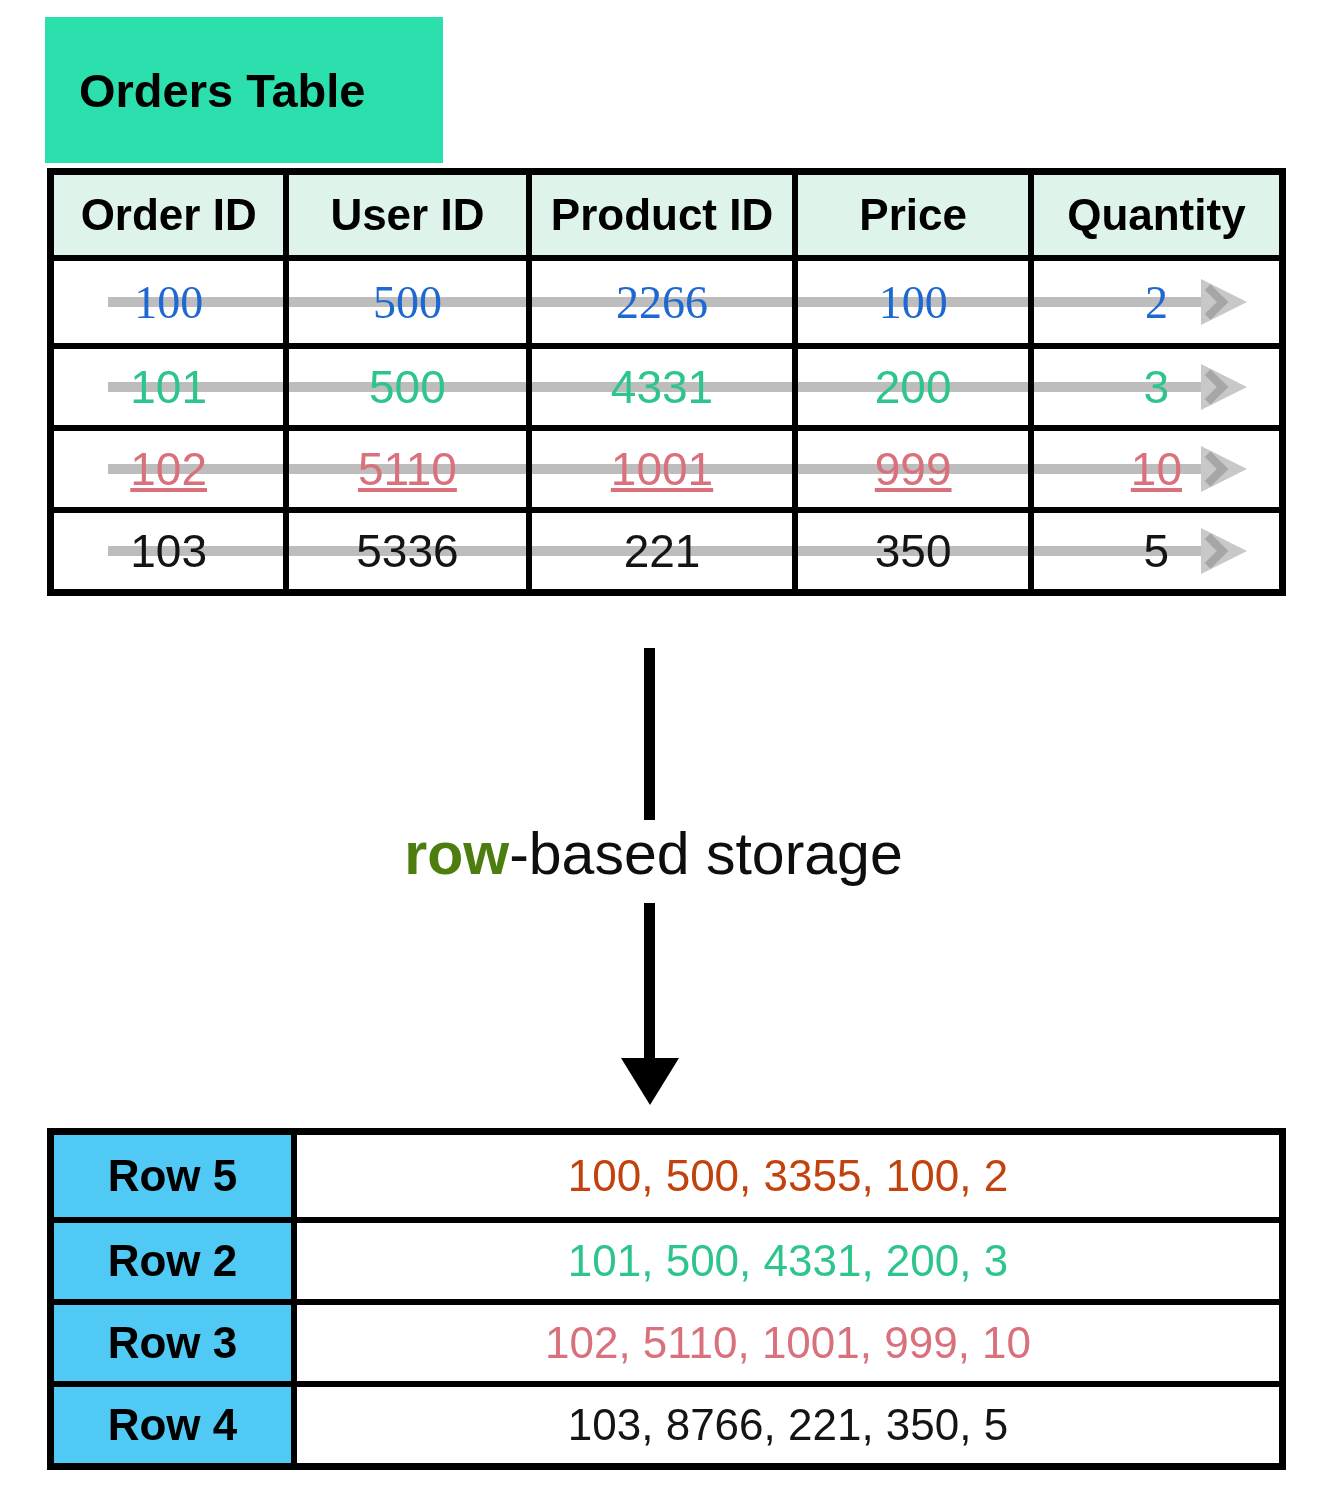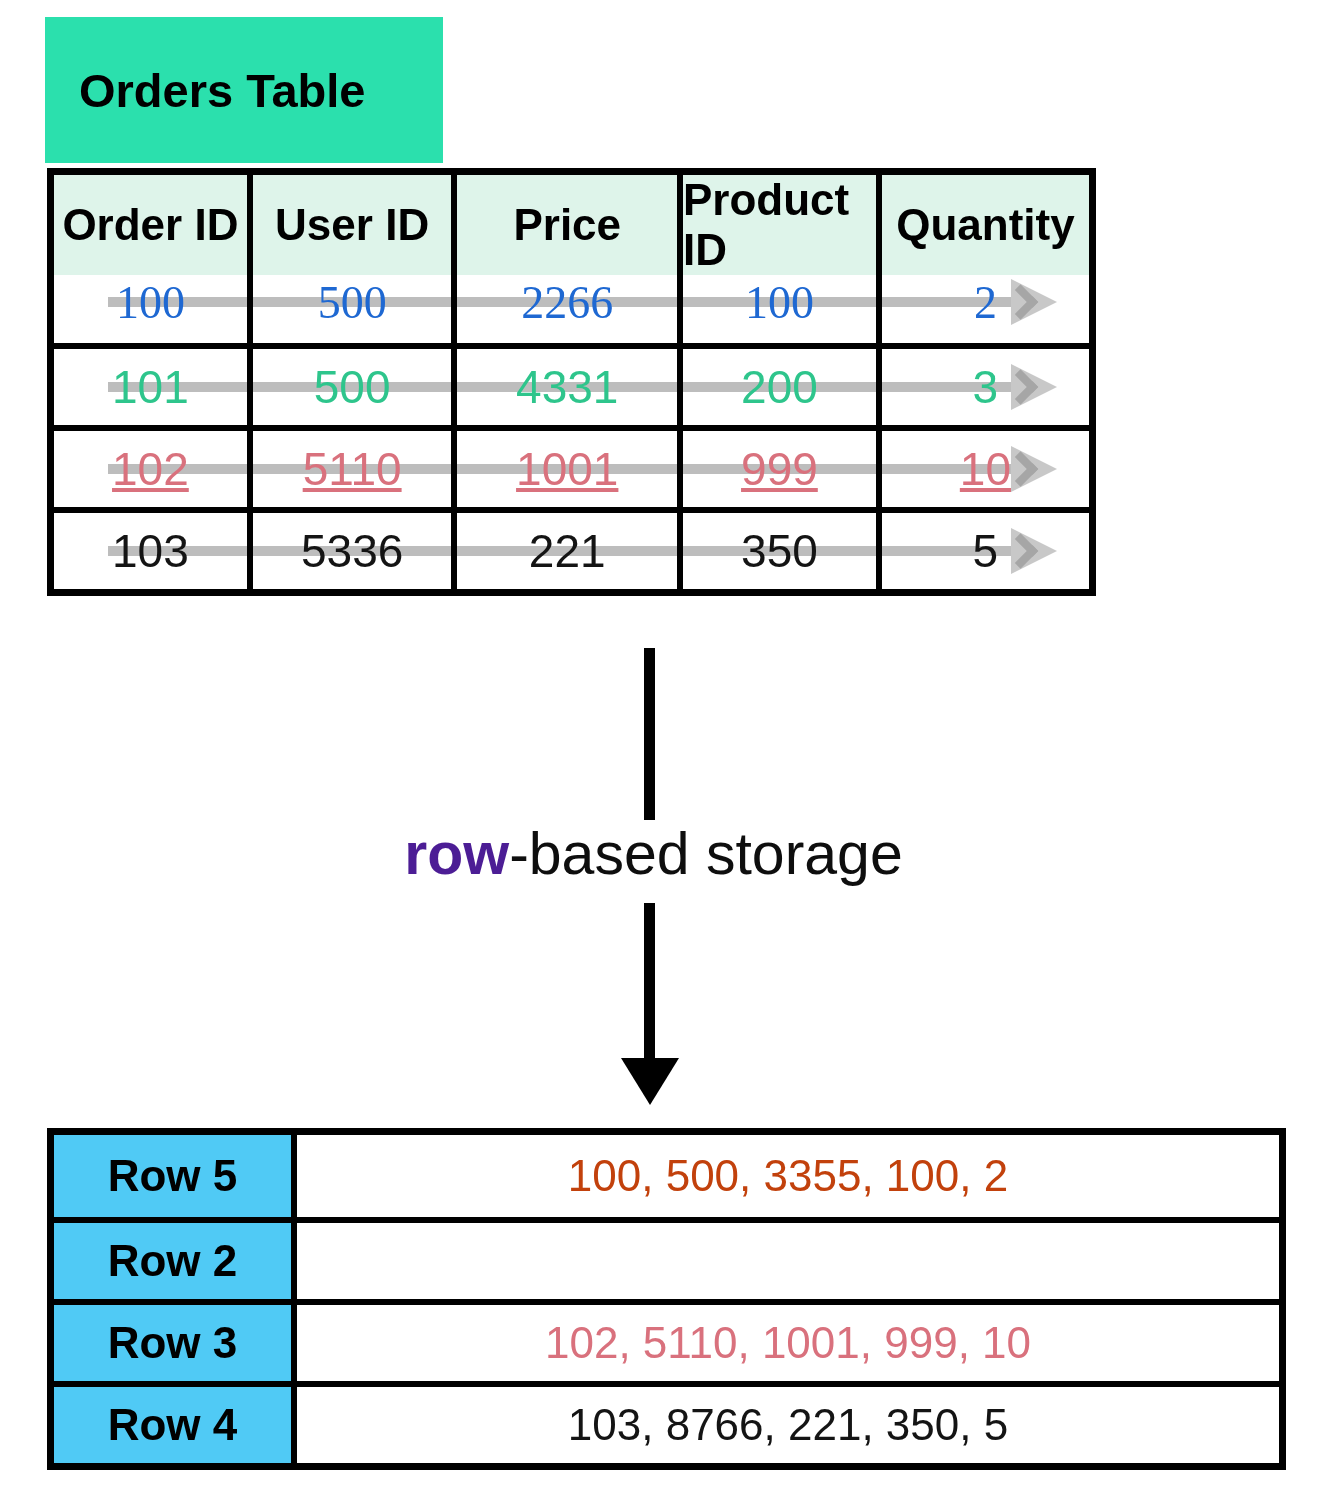--- a/index.html
+++ b/index.html
@@ -11,21 +11,21 @@
 
   
   .title-label {
     position:absolute; left:45px; top:17px; width:398px; height:146px;
     display:flex; align-items:center; padding-left:34px;
     font-size:47px; font-weight:700; color:#000;
   }
 
   
   .orders-table {
-    position:absolute; left:47px; top:168px; width:1049px;
+    position:absolute; left:47px; top:168px; width:1239px;
     border:7px solid #000; background:#fff;
   }
   .o-header {
     display:grid; grid-template-columns:238fr 245fr 270fr 238fr 248fr;
     height:86px; border-bottom:6px solid #000;
   }
   .o-header .hcell {
     display:flex; align-items:center; justify-content:center;
     font-size:44px; font-weight:700; color:#000;
     border-right:6px solid #000;
@@ -100,22 +100,22 @@
 <div class="page">
 
   <div class="title-label" style="background-color: rgb(43, 224, 173);">
     <span>Orders Table</span>
   </div>
 
   <div class="orders-table">
     <div class="o-header">
       <div class="hcell" style="background-color: rgb(222, 244, 234);">Order ID</div>
       <div class="hcell" style="background-color: rgb(222, 244, 234);">User ID</div>
+      <div class="hcell" style="background-color: rgb(222, 244, 234);">Product ID</div>
       <div class="hcell" style="background-color: rgb(222, 244, 234);">Price</div>
-      <div class="hcell" style="background-color: rgb(222, 244, 234);">Product ID</div>
       <div class="hcell" style="background-color: rgb(222, 244, 234);">Quantity</div>
     </div>
 
     <div class="o-row" style="color: rgb(30, 104, 210); font-family: Liberation Serif, serif;">
       <div class="row-arrow"></div>
       <div class="cell">100</div>
       <div class="cell">500</div>
       <div class="cell">2266</div>
       <div class="cell">100</div>
       <div class="cell">2</div>
@@ -144,32 +144,33 @@
       <div class="cell">103</div>
       <div class="cell">5336</div>
       <div class="cell">221</div>
       <div class="cell">350</div>
       <div class="cell">5</div>
     </div>
   </div>
 
   <div class="varrow-top"></div>
   <div class="storage-label">
-    <span class="hl" style="color: #4c1d95;">row</span><span>-based storage</span>
+    <span class="hl" style="color: #4d7c0f;">row</span><span>-based storage</span>
   </div>
   <div class="varrow-bottom"></div>
   <div class="varrow-head"></div>
 
   <div class="rows-table">
     <div class="r-row">
       <div class="rlabel" style="background-color: rgb(80, 202, 245);">Row 5</div>
       <div class="rvalues" style="color: #c2410c;">100, 500, 3355, 100, 2</div>
     </div>
     <div class="r-row">
       <div class="rlabel" style="background-color: rgb(80, 202, 245);">Row 2</div>
+      <div class="rvalues" style="color: rgb(46, 197, 140);">101, 500, 4331, 200, 3</div>
     </div>
     <div class="r-row">
       <div class="rlabel" style="background-color: rgb(80, 202, 245);">Row 3</div>
       <div class="rvalues" style="color: rgb(217, 113, 125);">102, 5110, 1001, 999, 10</div>
     </div>
     <div class="r-row">
       <div class="rlabel" style="background-color: rgb(80, 202, 245);">Row 4</div>
       <div class="rvalues" style="color: rgb(20, 20, 20);">103, 8766, 221, 350, 5</div>
     </div>
   </div>

